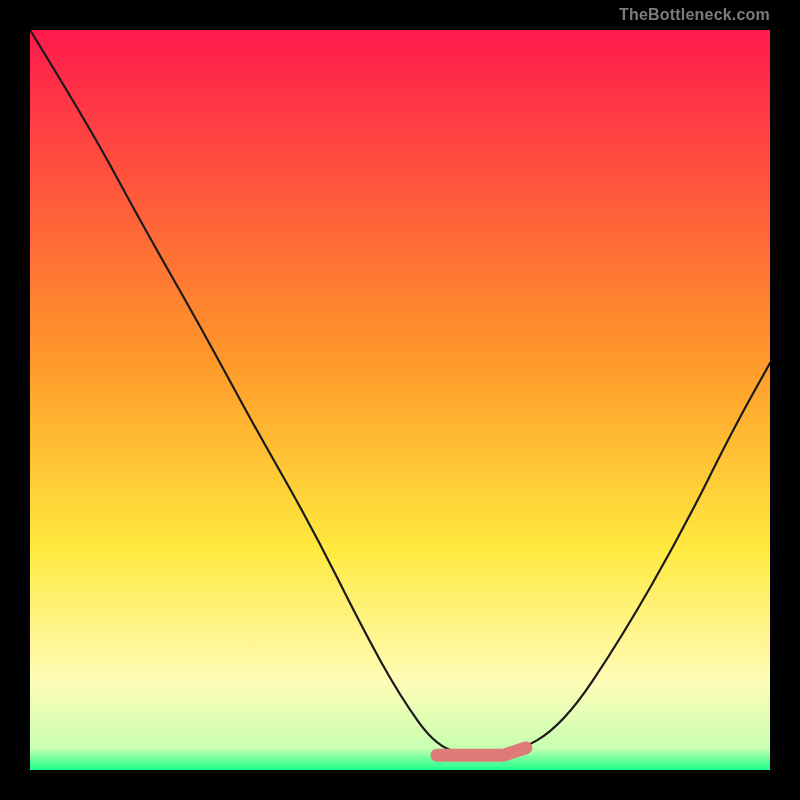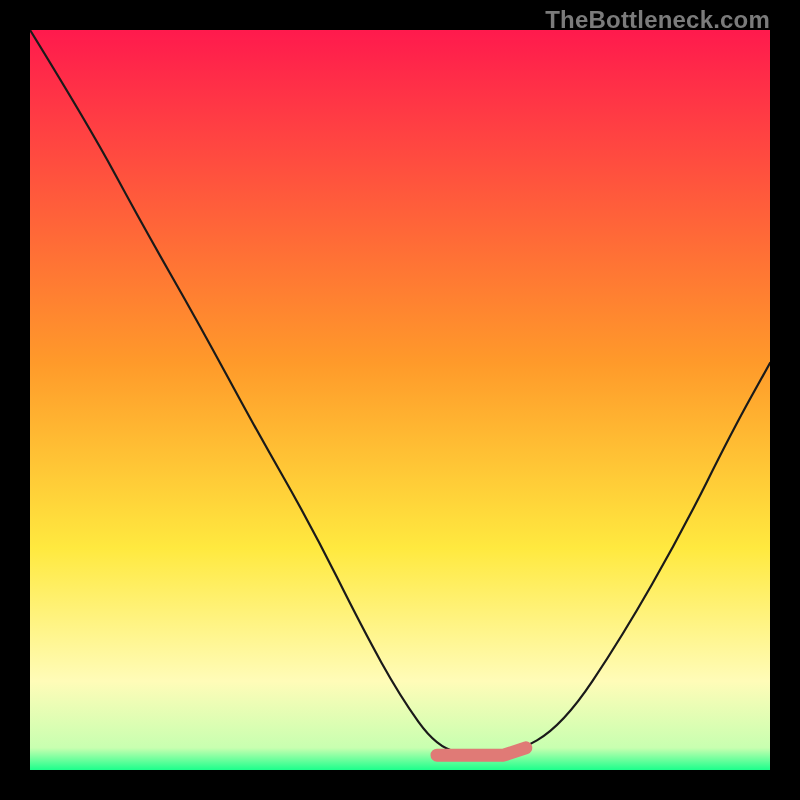--- a/index.html
+++ b/index.html
@@ -30,21 +30,21 @@
     left: 0;
     top: 0;
     width: 100%;
     height: 100%;
   }
   .watermark {
     position: absolute;
     top: 6px;
     right: 30px;
     font-family: Arial, Helvetica, sans-serif;
-    font-size: 24px;
+    font-size: 16px;
     font-weight: 600;
     color: #7b7b7b;
     letter-spacing: 0.2px;
   }
   svg.curve {
     position: absolute;
     left: 0;
     top: 0;
     width: 100%;
     height: 100%;

